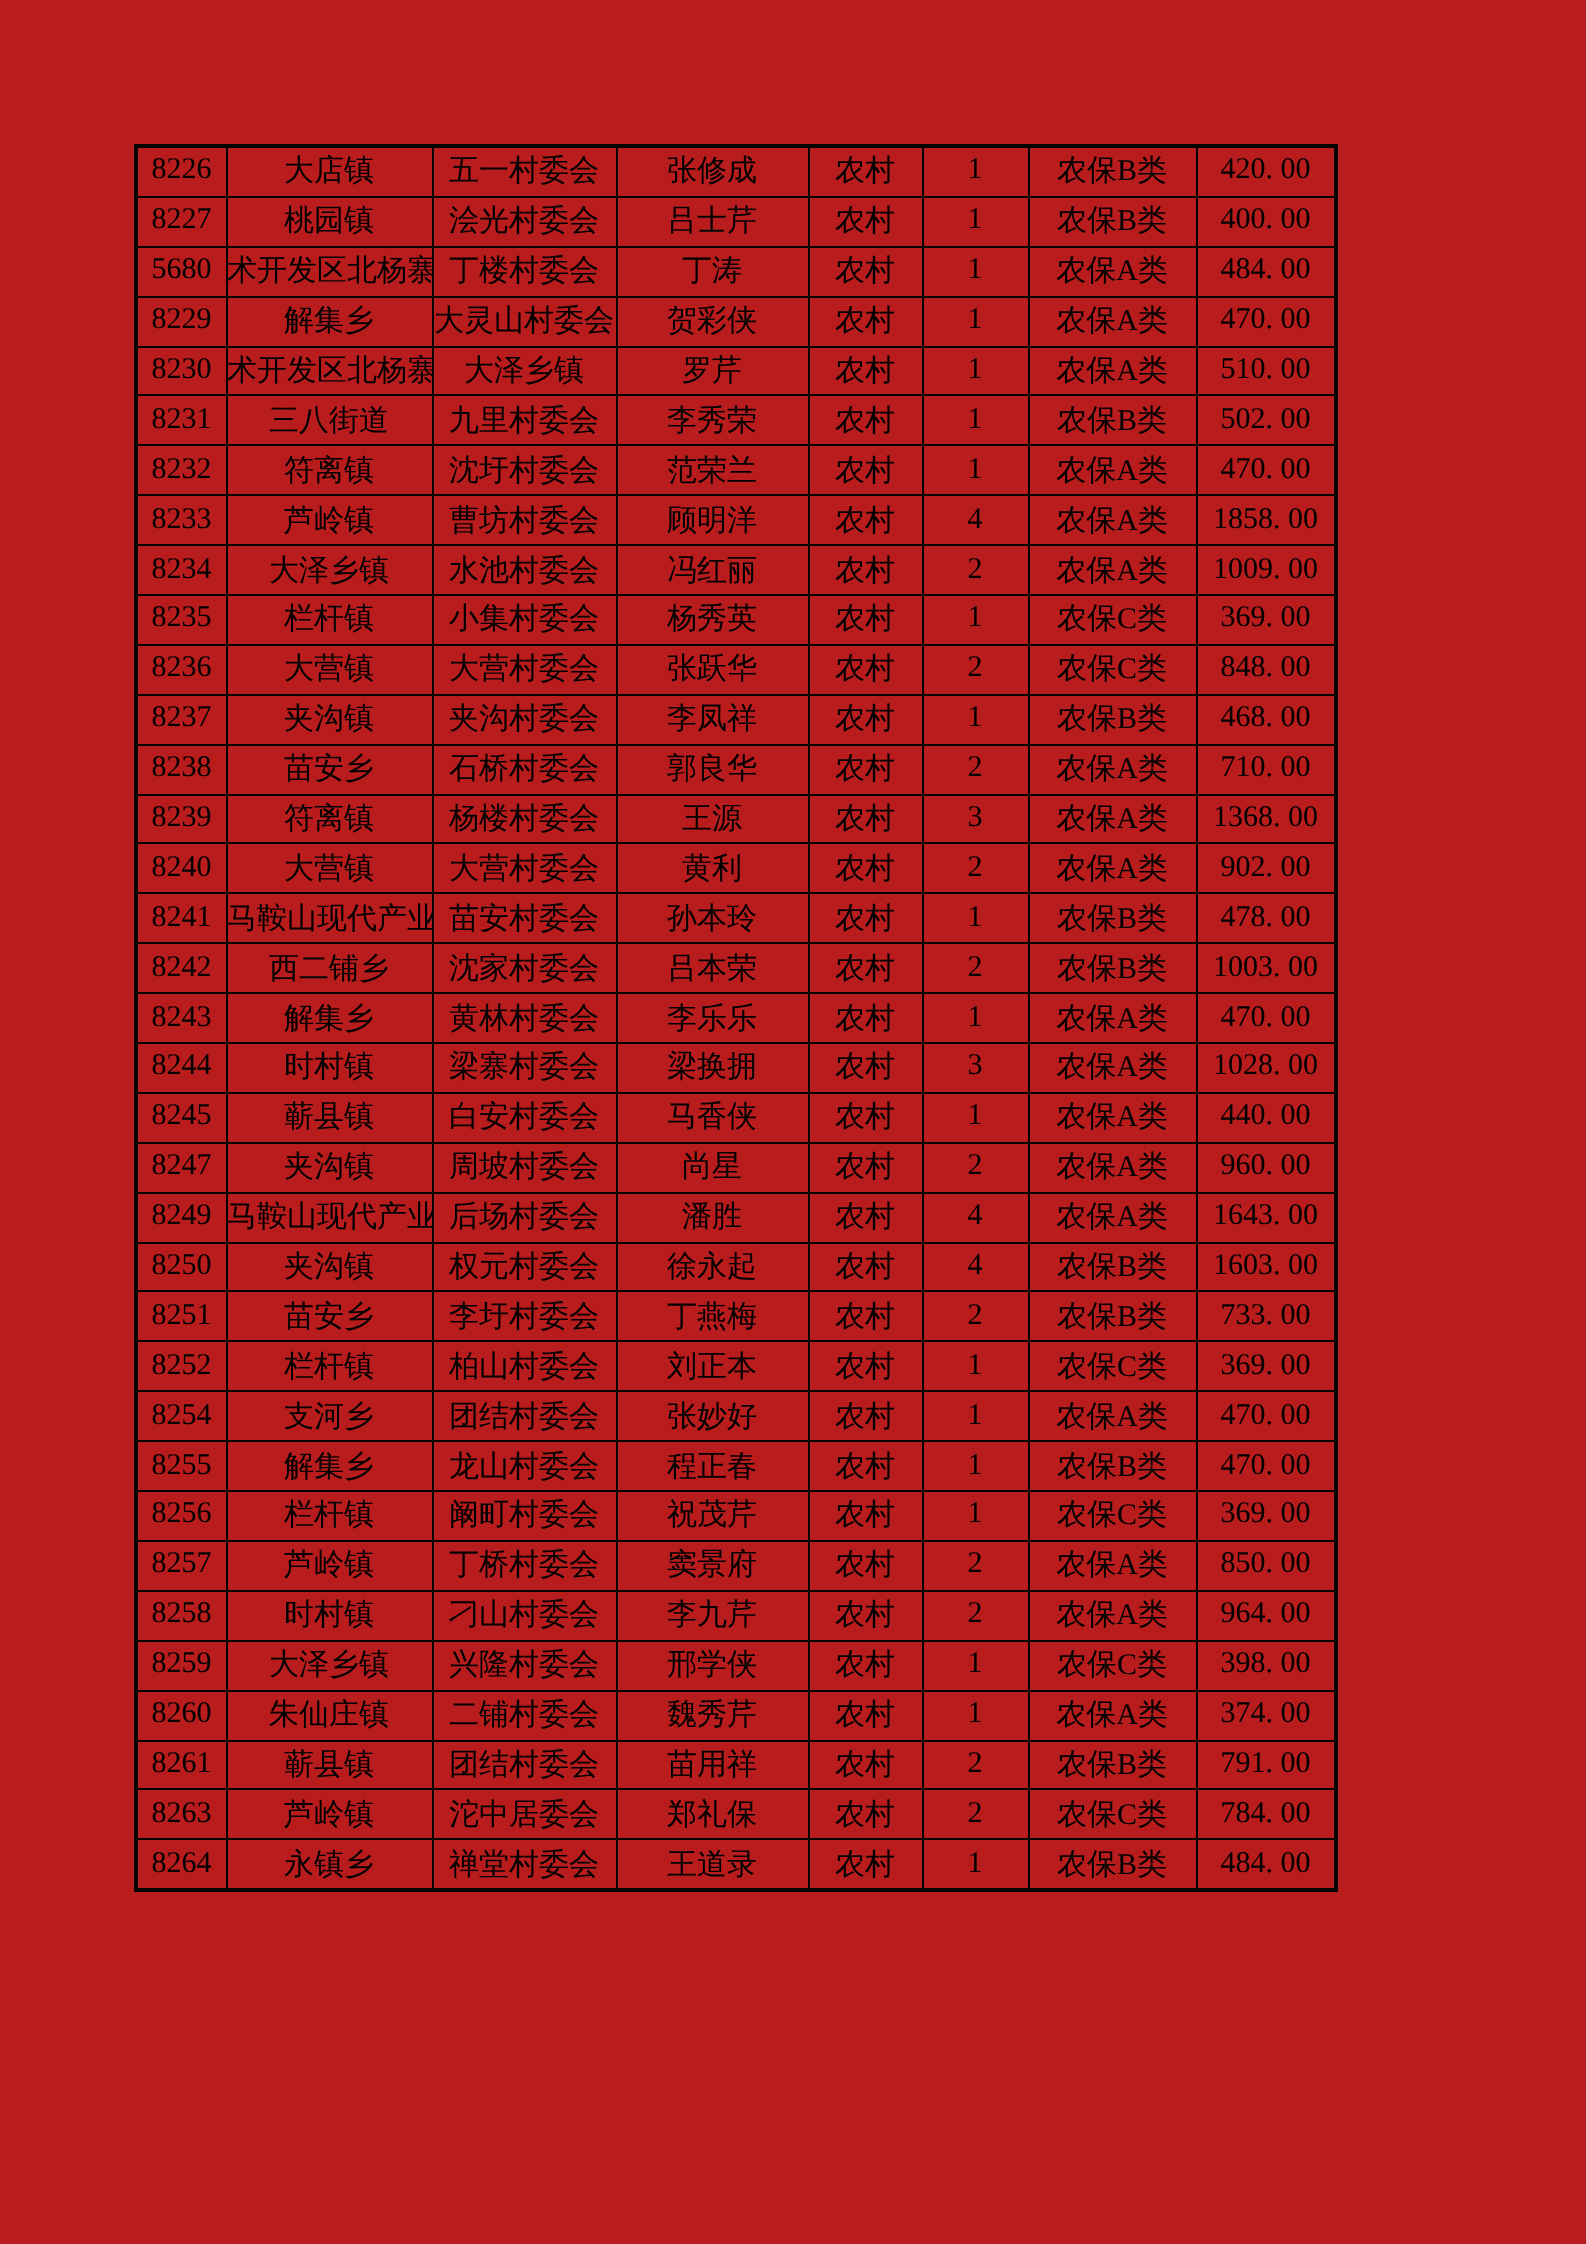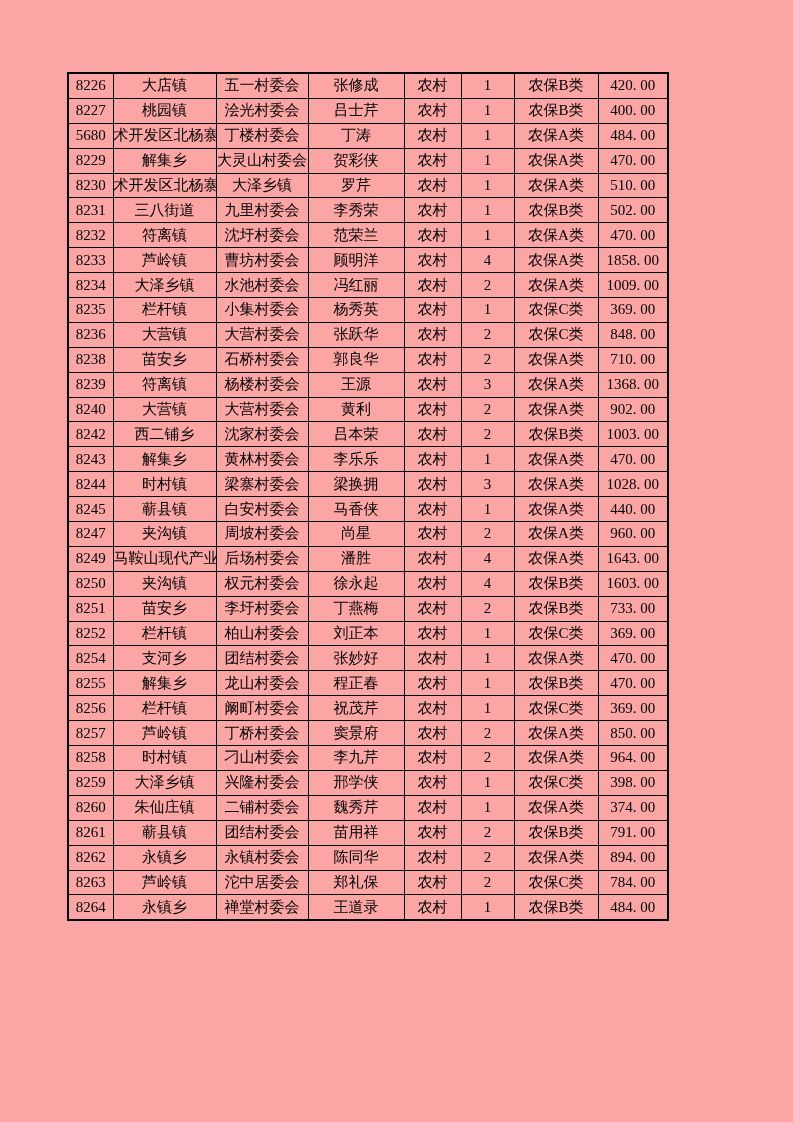--- a/index.html
+++ b/index.html
@@ -4,21 +4,21 @@
 <style>
   html, body {
     margin: 0;
     padding: 0;
     background: #ffffff;
   }
   .page {
     position: relative;
     width: 793px;
     height: 1122px;
-    background: #fca5a5;
+    background: #b91c1c;
     overflow: hidden;
   }
   table.data-table {
     position: absolute;
     left: 67px;
     top: 72px;
     width: 600px;
     border-collapse: collapse;
     table-layout: fixed;
     font-family: "Liberation Serif", "DejaVu Serif", serif;
@@ -165,20 +165,30 @@
           <td>8236</td>
           <td>大营镇</td>
           <td>大营村委会</td>
           <td>张跃华</td>
           <td>农村</td>
           <td>2</td>
           <td>农保C类</td>
           <td>848. 00</td>
         </tr>
         <tr>
+          <td>8237</td>
+          <td>夹沟镇</td>
+          <td>夹沟村委会</td>
+          <td>李凤祥</td>
+          <td>农村</td>
+          <td>1</td>
+          <td>农保B类</td>
+          <td>468. 00</td>
+        </tr>
+        <tr>
           <td>8238</td>
           <td>苗安乡</td>
           <td>石桥村委会</td>
           <td>郭良华</td>
           <td>农村</td>
           <td>2</td>
           <td>农保A类</td>
           <td>710. 00</td>
         </tr>
         <tr>
@@ -195,20 +205,30 @@
           <td>8240</td>
           <td>大营镇</td>
           <td>大营村委会</td>
           <td>黄利</td>
           <td>农村</td>
           <td>2</td>
           <td>农保A类</td>
           <td>902. 00</td>
         </tr>
         <tr>
+          <td>8241</td>
+          <td>马鞍山现代产业</td>
+          <td>苗安村委会</td>
+          <td>孙本玲</td>
+          <td>农村</td>
+          <td>1</td>
+          <td>农保B类</td>
+          <td>478. 00</td>
+        </tr>
+        <tr>
           <td>8242</td>
           <td>西二铺乡</td>
           <td>沈家村委会</td>
           <td>吕本荣</td>
           <td>农村</td>
           <td>2</td>
           <td>农保B类</td>
           <td>1003. 00</td>
         </tr>
         <tr>
@@ -363,30 +383,20 @@
         </tr>
         <tr>
           <td>8261</td>
           <td>蕲县镇</td>
           <td>团结村委会</td>
           <td>苗用祥</td>
           <td>农村</td>
           <td>2</td>
           <td>农保B类</td>
           <td>791. 00</td>
-        </tr>
-        <tr>
-          <td>8262</td>
-          <td>永镇乡</td>
-          <td>永镇村委会</td>
-          <td>陈同华</td>
-          <td>农村</td>
-          <td>2</td>
-          <td>农保A类</td>
-          <td>894. 00</td>
         </tr>
         <tr>
           <td>8263</td>
           <td>芦岭镇</td>
           <td>沱中居委会</td>
           <td>郑礼保</td>
           <td>农村</td>
           <td>2</td>
           <td>农保C类</td>
           <td>784. 00</td>

